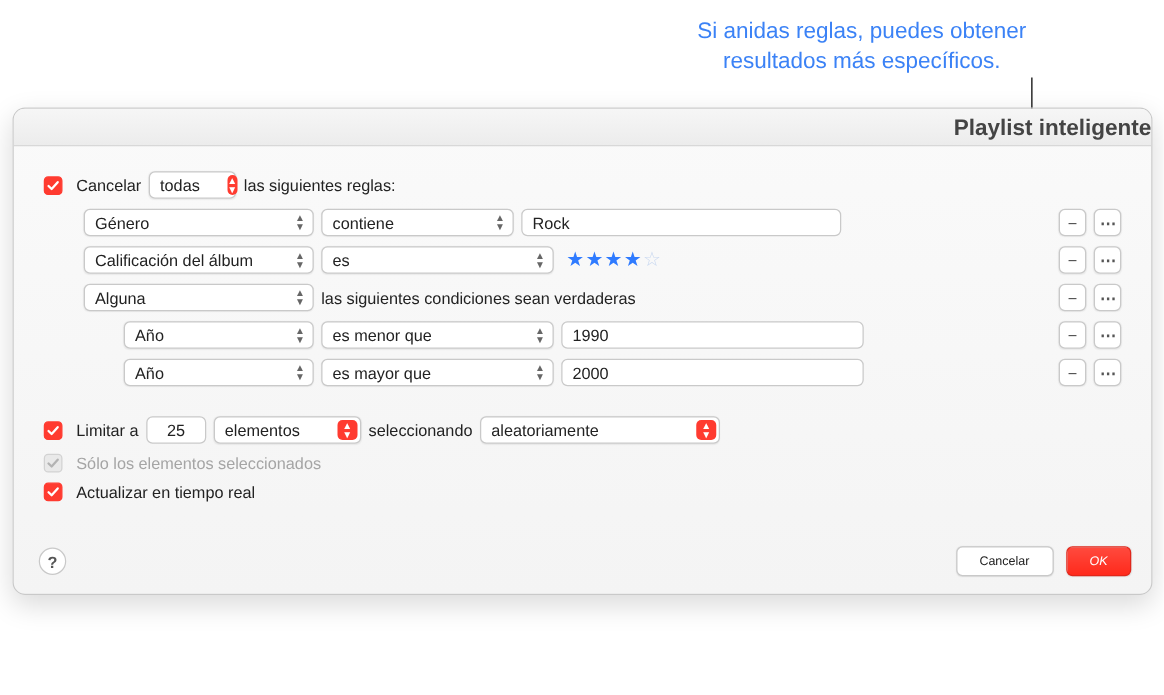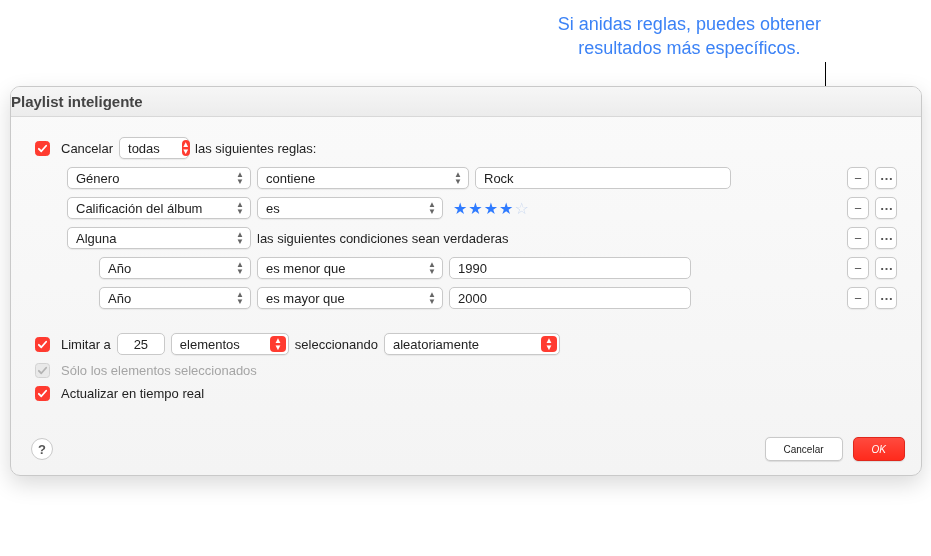--- a/index.html
+++ b/index.html
@@ -54,23 +54,23 @@
       width: 912px;
       border: 1px solid #c9c9c9;
       border-radius: 10px;
       background: linear-gradient(#fafafa,#f4f4f4);
       box-shadow: 0 8px 22px rgba(0,0,0,0.15);
       overflow: hidden;
     }
     .titlebar {
       height: 30px;
       line-height: 30px;
-      text-align: left;
+      text-align: right;
       font-weight: 600;
-      font-size: 15px;
+      font-size: 18px;
       color: #444;
       border-bottom: 1px solid #d8d8d8;
       background: linear-gradient(#f6f6f6,#ececec);
     }
     .content { padding: 20px 24px 18px 24px; }
     .row { display: flex; align-items: center; gap: 6px; margin-bottom: 8px; }
     .rules-container { padding-left: 32px; }
     .nested-rules { padding-left: 32px; }
 
     .mac-check {
@@ -221,21 +221,21 @@
       <span class="static-text">las siguientes reglas:</span>
     </div>
 
     <div class="rules-container">
 
       <div class="row">
         <span class="popup" style="width:184px">
           <span>Género</span>
           <span class="arrows">▲<br>▼</span>
         </span>
-        <span class="popup" style="width:212px">
+        <span class="popup" style="width:154px">
           <span>contiene</span>
           <span class="arrows">▲<br>▼</span>
         </span>
         <span class="textfield val">Rock</span>
         <span class="flex-spacer"></span>
         <span class="round-btn minus"></span>
         <span class="round-btn more"></span>
       </div>
 
       <div class="row">
@@ -311,21 +311,21 @@
             <path d="M2 6.3 L4.7 9 L10 3" stroke="#fff" stroke-width="2" fill="none" stroke-linecap="round" stroke-linejoin="round"></path>
           </svg>
       </span>
       <span class="static-text">Limitar a</span>
       <span class="textfield narrow">25</span>
       <span class="popup accent" style="width:118px">
         <span>elementos</span>
         <span class="arrows">▲<br>▼</span>
       </span>
       <span class="static-text">seleccionando</span>
-      <span class="popup accent" style="width:176px">
+      <span class="popup accent" style="width:192px">
         <span>aleatoriamente</span>
         <span class="arrows">▲<br>▼</span>
       </span>
     </div>
 
     <div class="row">
       <span class="mac-check disabled">
         <svg viewBox="0 0 12 12">
             <path d="M2 6.3 L4.7 9 L10 3" stroke="#888" stroke-width="2" fill="none" stroke-linecap="round" stroke-linejoin="round"></path>
           </svg>

